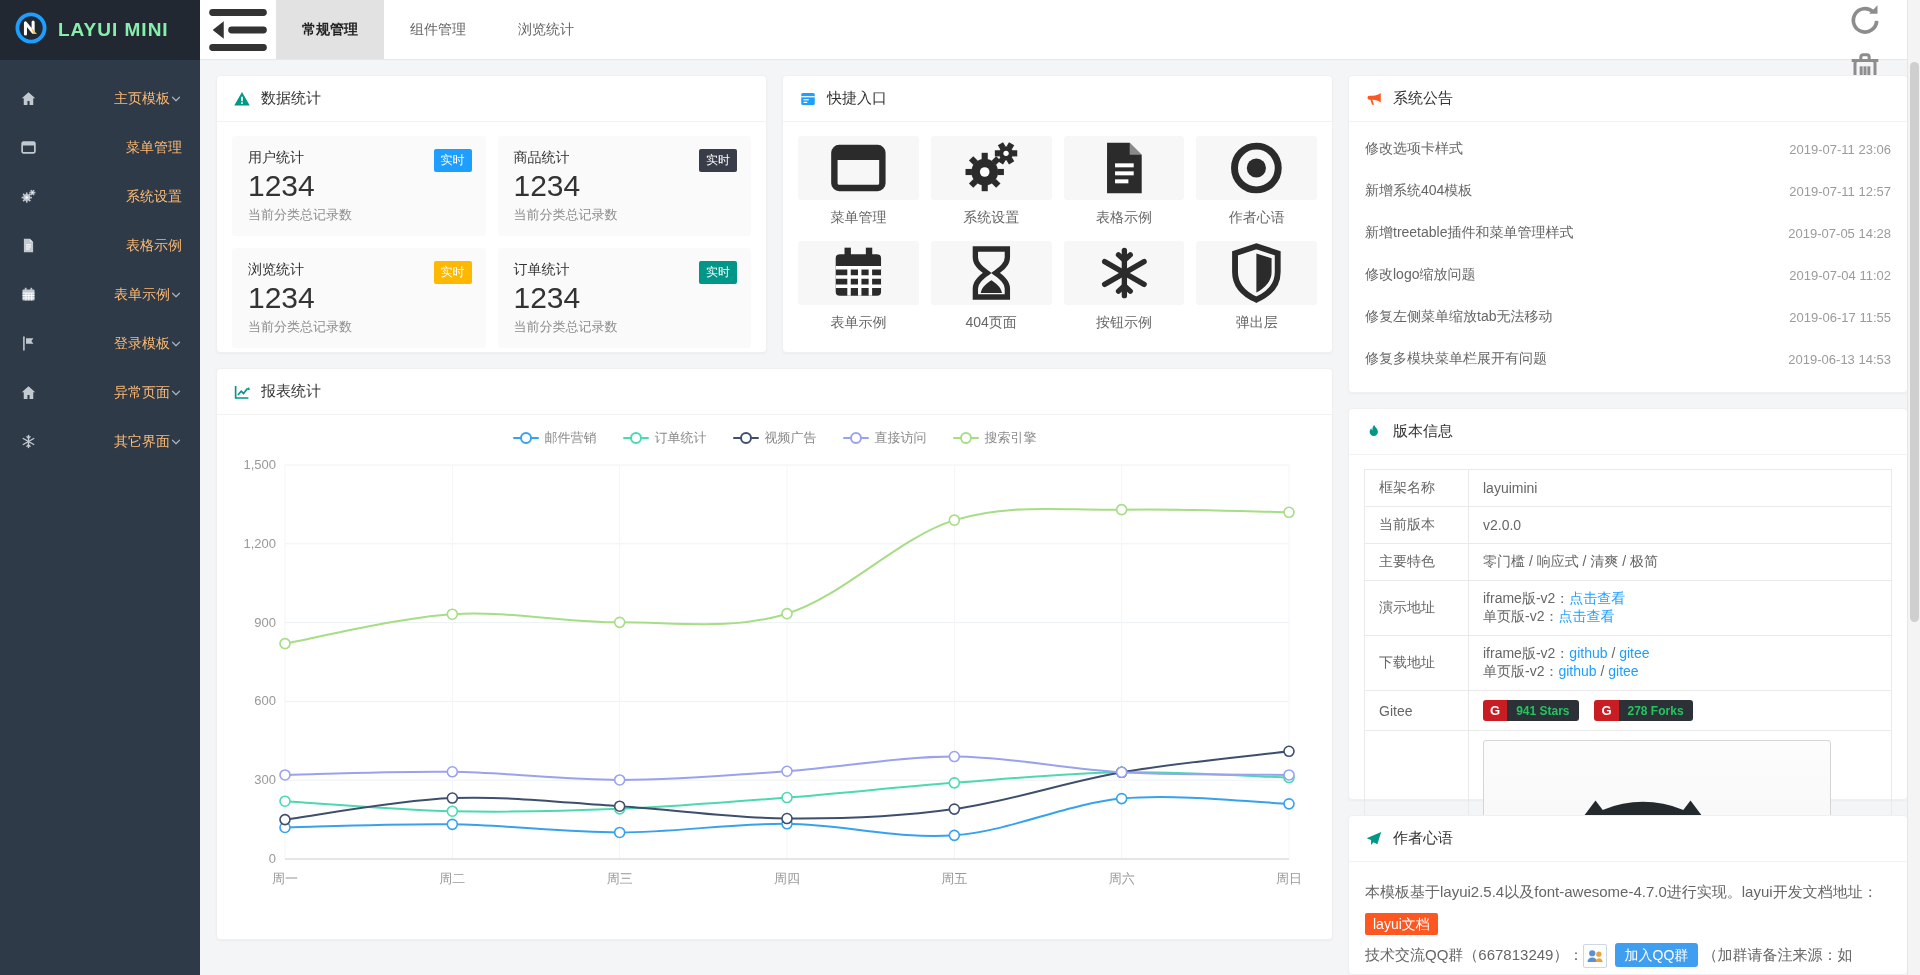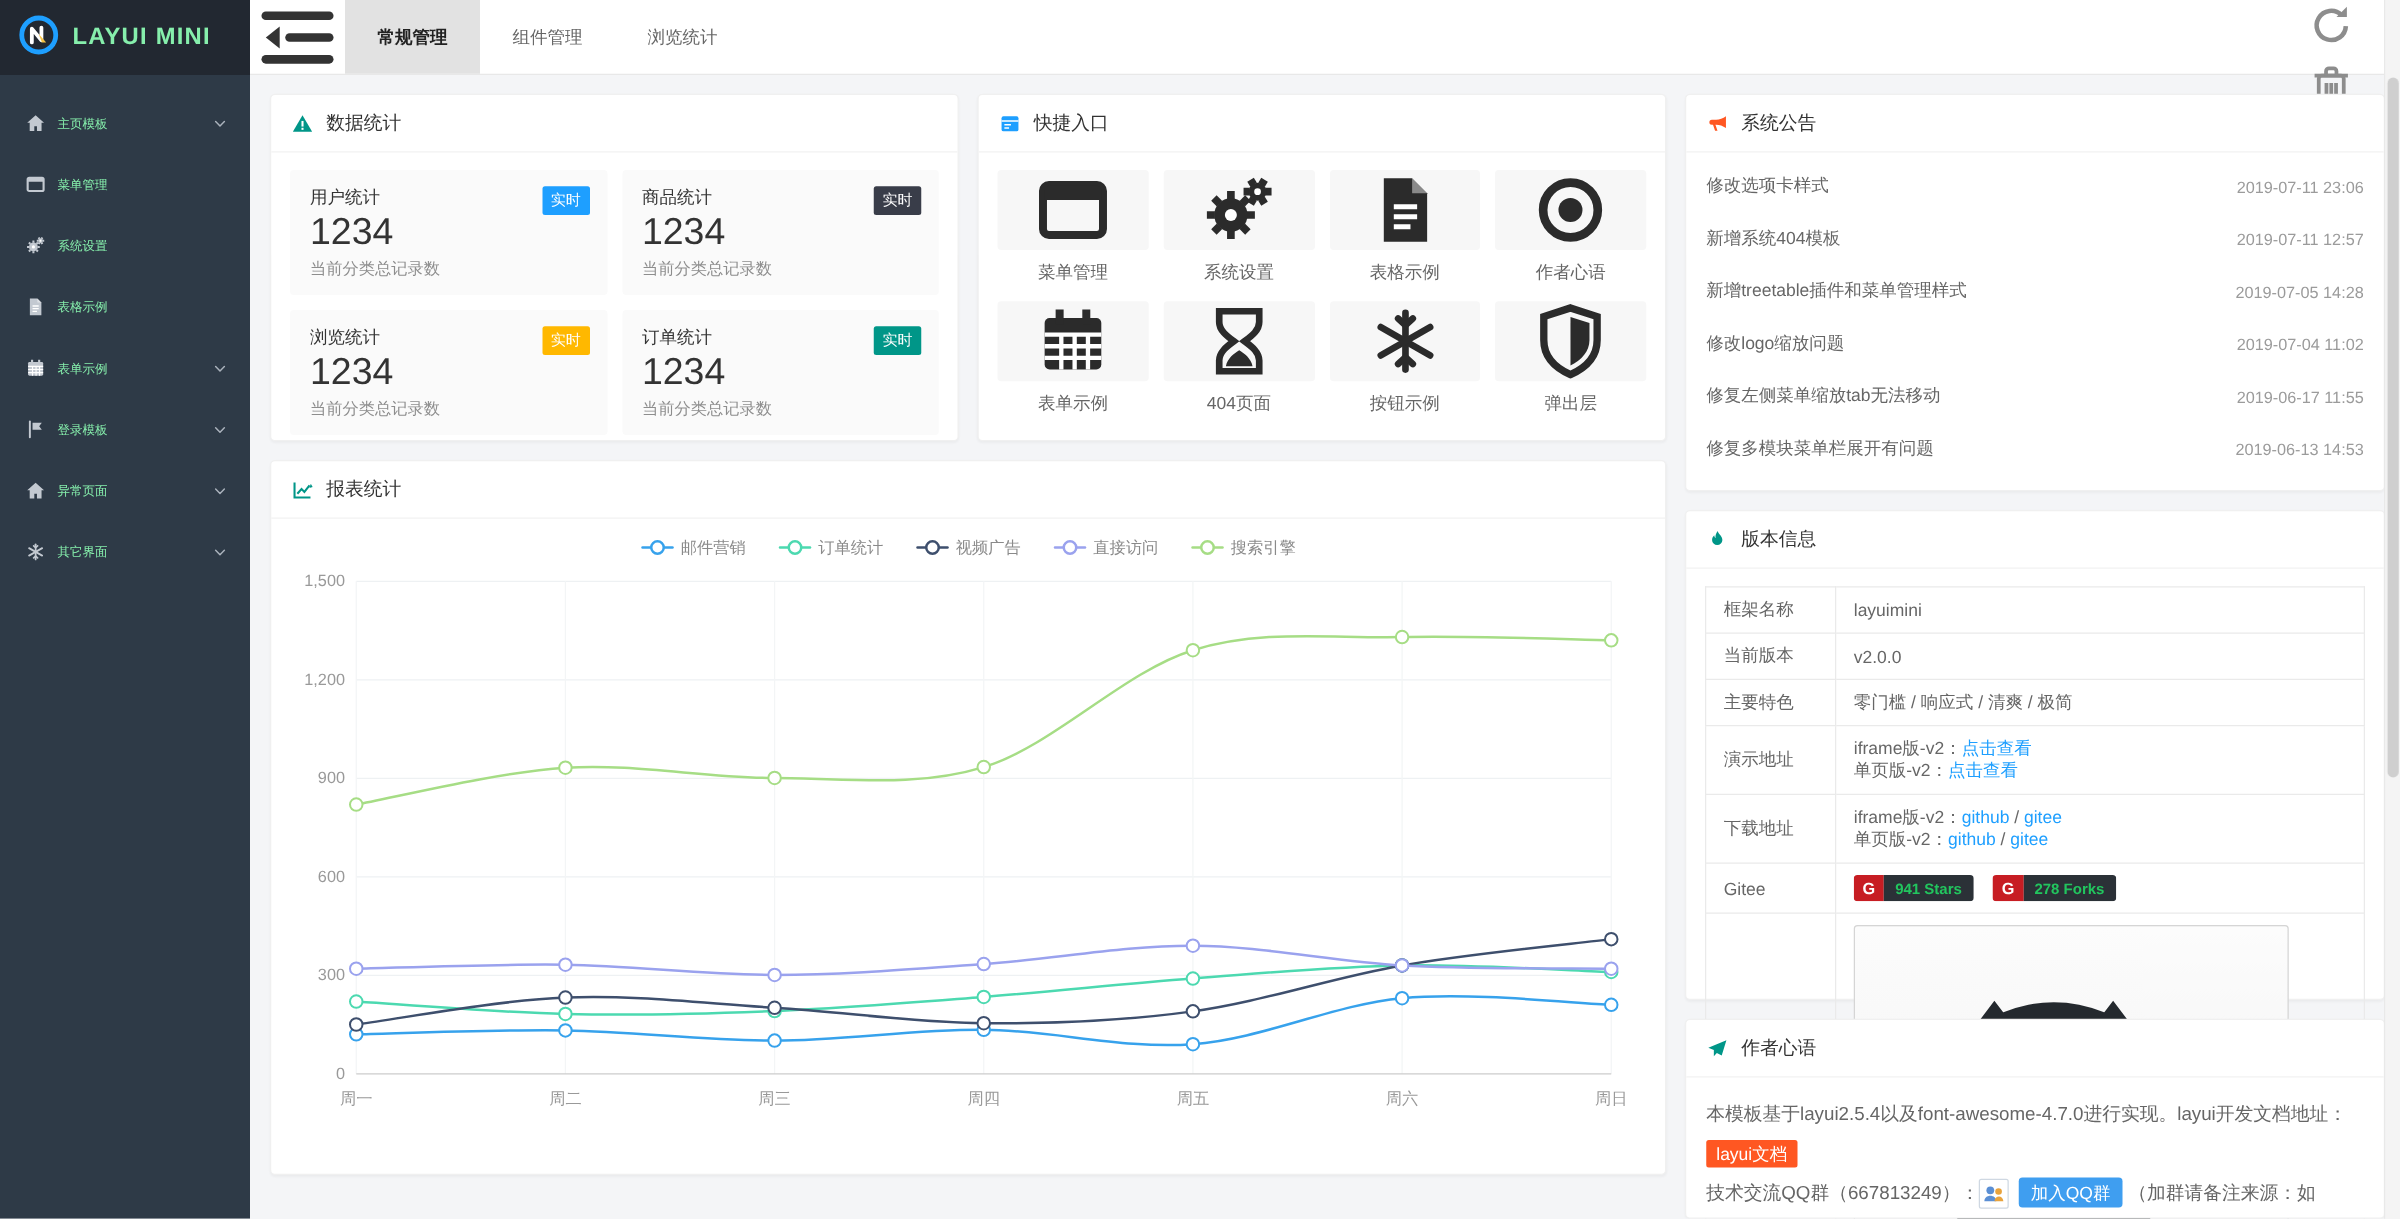--- a/index.html
+++ b/index.html
@@ -5,22 +5,22 @@
   * { margin:0; padding:0; box-sizing:border-box; }
   html,body { width:1920px; height:975px; overflow:hidden;
     font-family:"Liberation Sans","DejaVu Sans",sans-serif; background:#f4f5f7; color:#333; }
   .layout { display:flex; width:1920px; height:975px; }
 
   
   .sidebar { width:200px; background:#2e3a47; flex-shrink:0; display:flex; flex-direction:column; }
   .logo { height:60px; background:#222831; display:flex; align-items:center; padding-left:14px; gap:10px; }
   .logo-title { color:#86efac; font-size:19px; font-weight:bold; letter-spacing:1px; }
   .menu { padding-top:14px; }
-  .menu-item { height:49px; display:flex; align-items:center; padding:0 18px 0 20px; color:#86efac;
-    font-size:10px; cursor:pointer; }
+  .menu-item { height:49px; display:flex; align-items:center; padding:0 18px 0 20px; color:#fdba74;
+    font-size:14px; cursor:pointer;text-align:right; }
   .menu-item .mi-icon { width:17px; height:17px; margin-right:9px; flex-shrink:0; color:#c3c9d1; }
   .menu-item .mi-label { flex:1; }
   .menu-item .mi-chevron { width:12px; height:12px; color:#aab2bc; }
   .mi-icon svg,.mi-chevron svg { width:100%; height:100%; display:block; }
 
   
   .main { flex:1; display:flex; flex-direction:column; min-width:0; }
   .header { height:60px; background:#fff; border-bottom:1px solid #e8e8e8; display:flex; align-items:stretch; }
   .collapse-btn { width:76px; display:flex; align-items:center; justify-content:center; cursor:pointer; color:#333; }
   .collapse-btn svg { width:20px; height:20px; }

